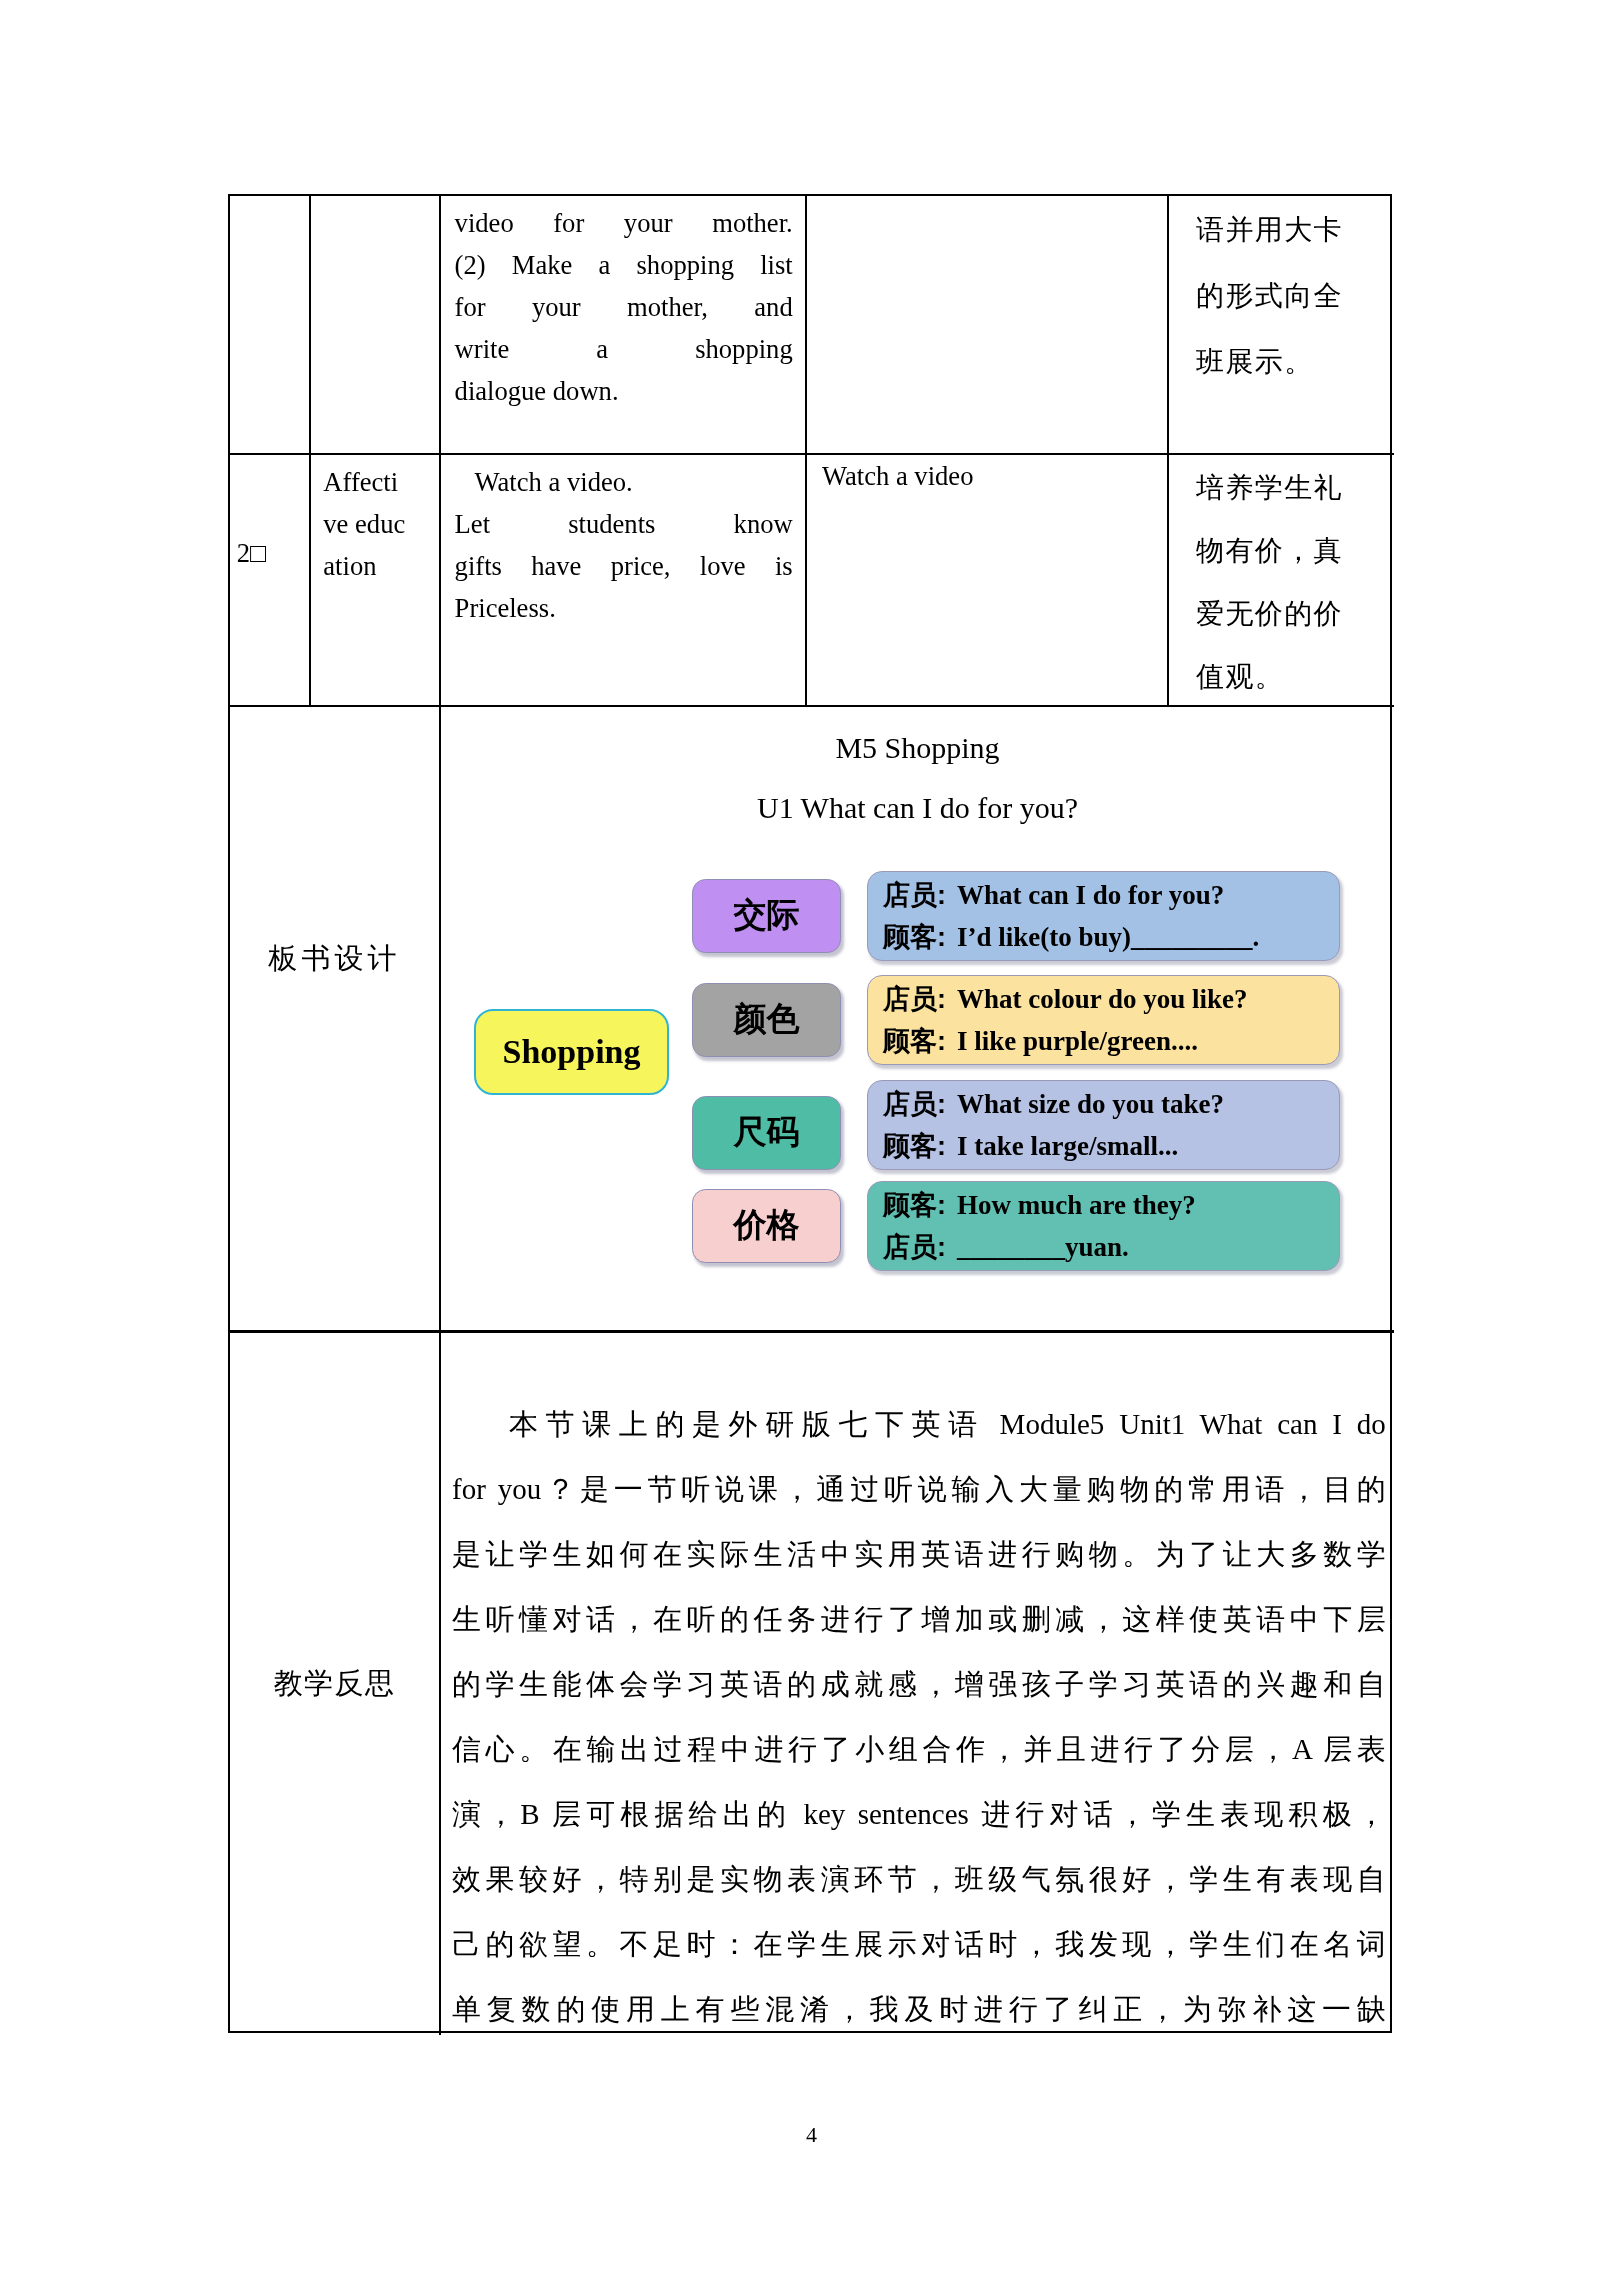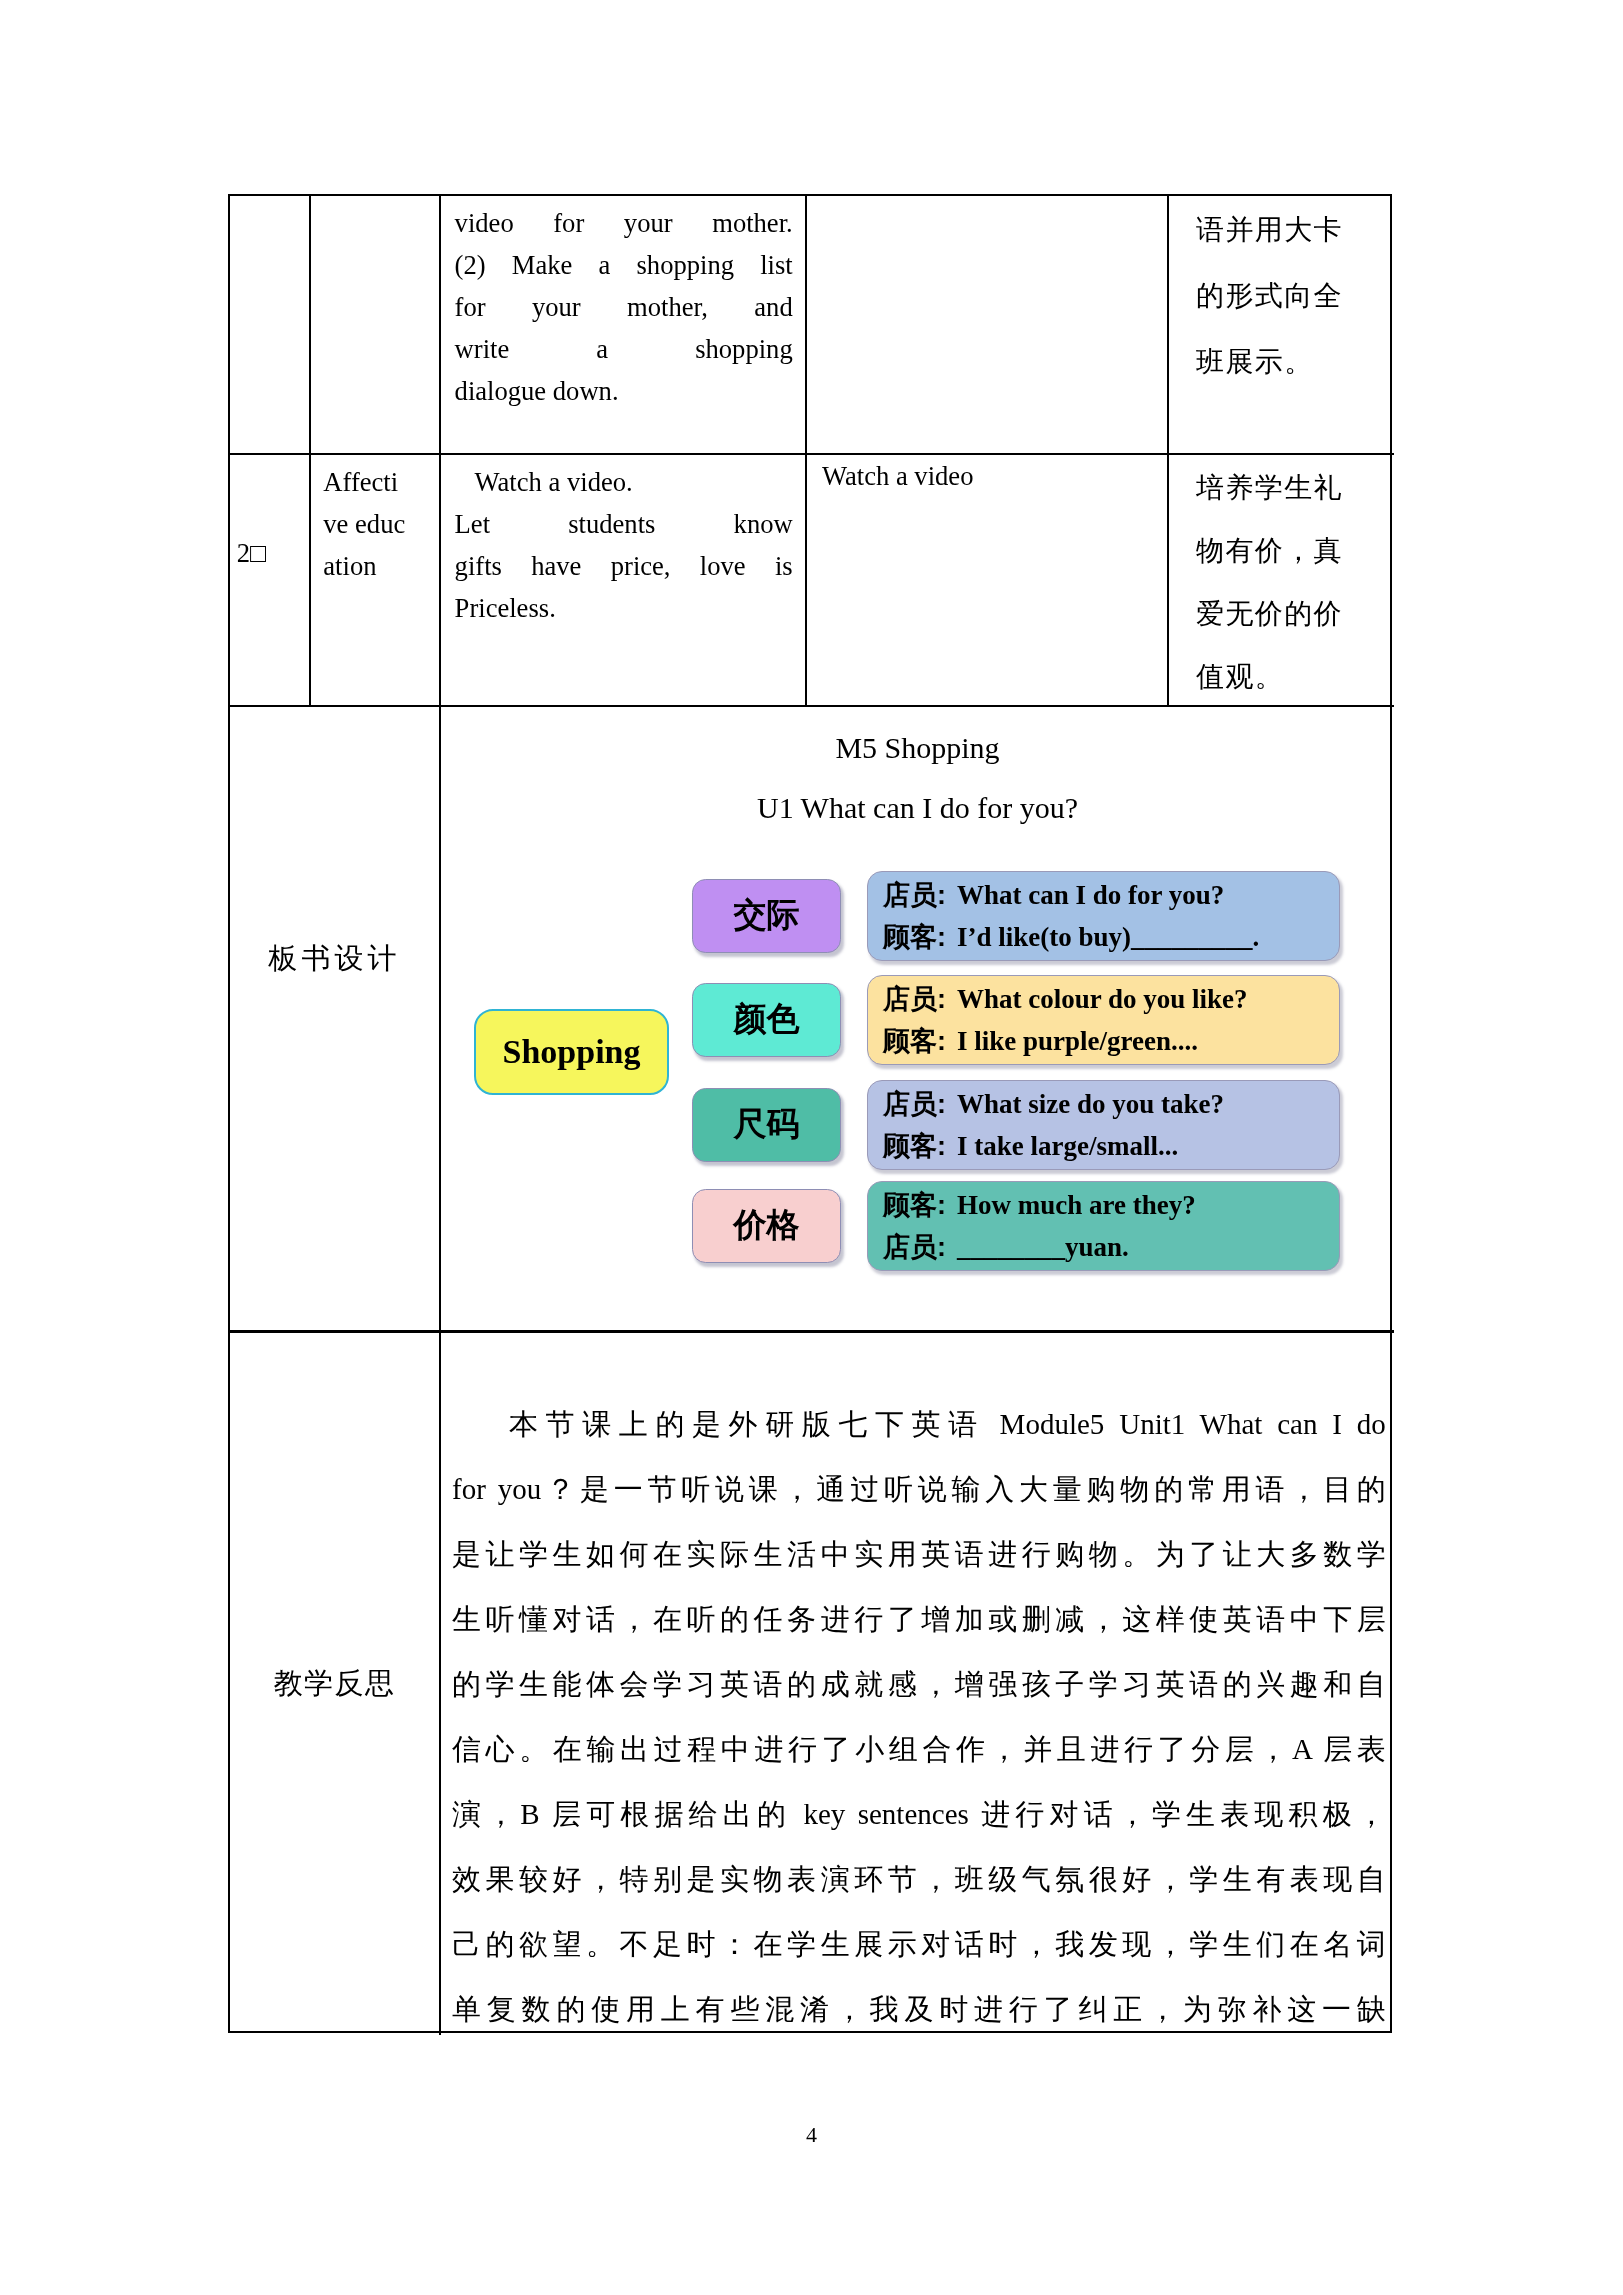--- a/index.html
+++ b/index.html
@@ -118,28 +118,28 @@
       <div class="shopping-box">Shopping</div>
       <div class="diagram-rows" id="branches">
           <div class="branch-row" style="top: 0px;">
             <div class="category-box" style="background: rgb(191, 143, 242);">交际</div>
             <div class="dialog-box" style="background: rgb(163, 193, 229);">
               <div class="dialog-line"><span class="role">店员:</span><span>What can I do for you?</span></div>
               <div class="dialog-line"><span class="role">顾客:</span><span>I’d like(to buy)_________.</span></div>
             </div>
           </div>
           <div class="branch-row" style="top: 104px;">
-            <div class="category-box" style="background: #5eead4;">颜色</div>
+            <div class="category-box" style="background: #a3a3a3;">颜色</div>
             <div class="dialog-box" style="background: rgb(252, 226, 159);">
               <div class="dialog-line"><span class="role">店员:</span><span>What colour do you like?</span></div>
               <div class="dialog-line"><span class="role">顾客:</span><span>I like purple/green....</span></div>
             </div>
           </div>
           <div class="branch-row" style="top: 209px;">
-            <div class="category-box" style="background: rgb(79, 189, 166);">尺码</div>
+            <div class="category-box" style="background: rgb(79, 189, 166); margin-top: 8px;">尺码</div>
             <div class="dialog-box" style="background: rgb(182, 194, 228);">
               <div class="dialog-line"><span class="role">店员:</span><span>What size do you take?</span></div>
               <div class="dialog-line"><span class="role">顾客:</span><span>I take large/small...</span></div>
             </div>
           </div>
           <div class="branch-row" style="top: 310px;">
             <div class="category-box" style="background: rgb(248, 207, 207);">价格</div>
             <div class="dialog-box" style="background: rgb(98, 192, 178);">
               <div class="dialog-line"><span class="role">顾客:</span><span>How much are they?</span></div>
               <div class="dialog-line"><span class="role">店员:</span><span>________yuan.</span></div>

